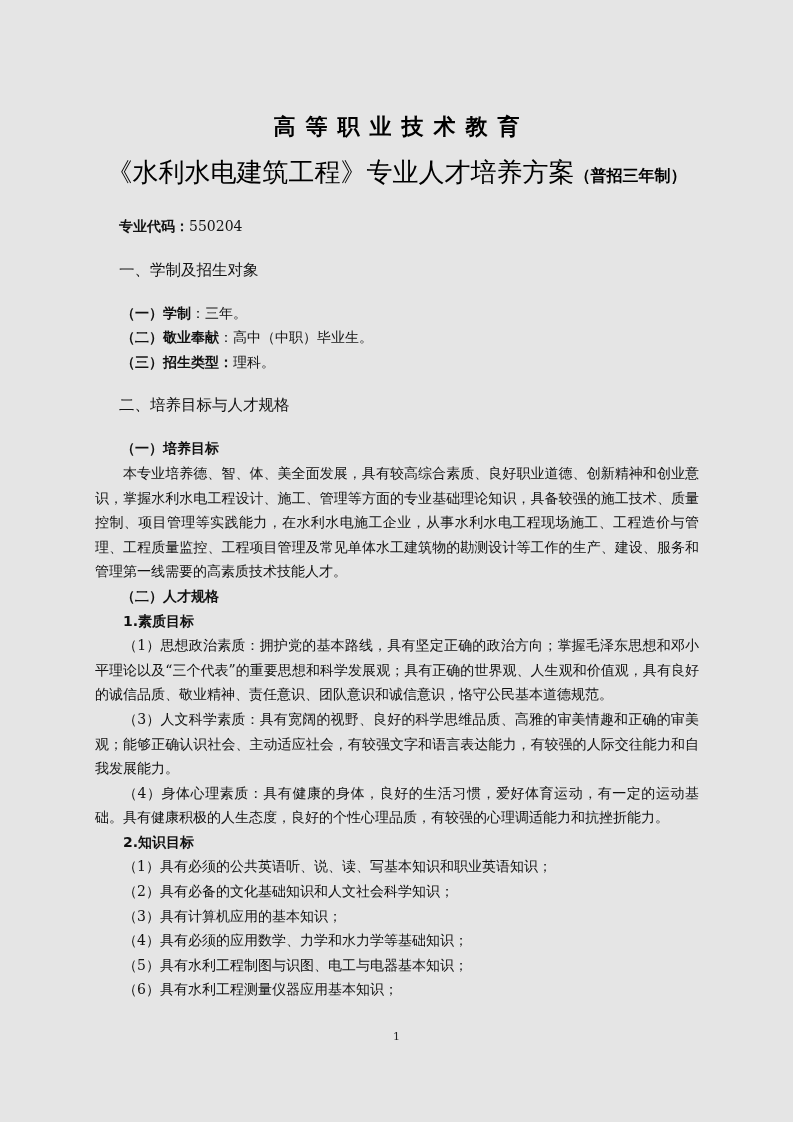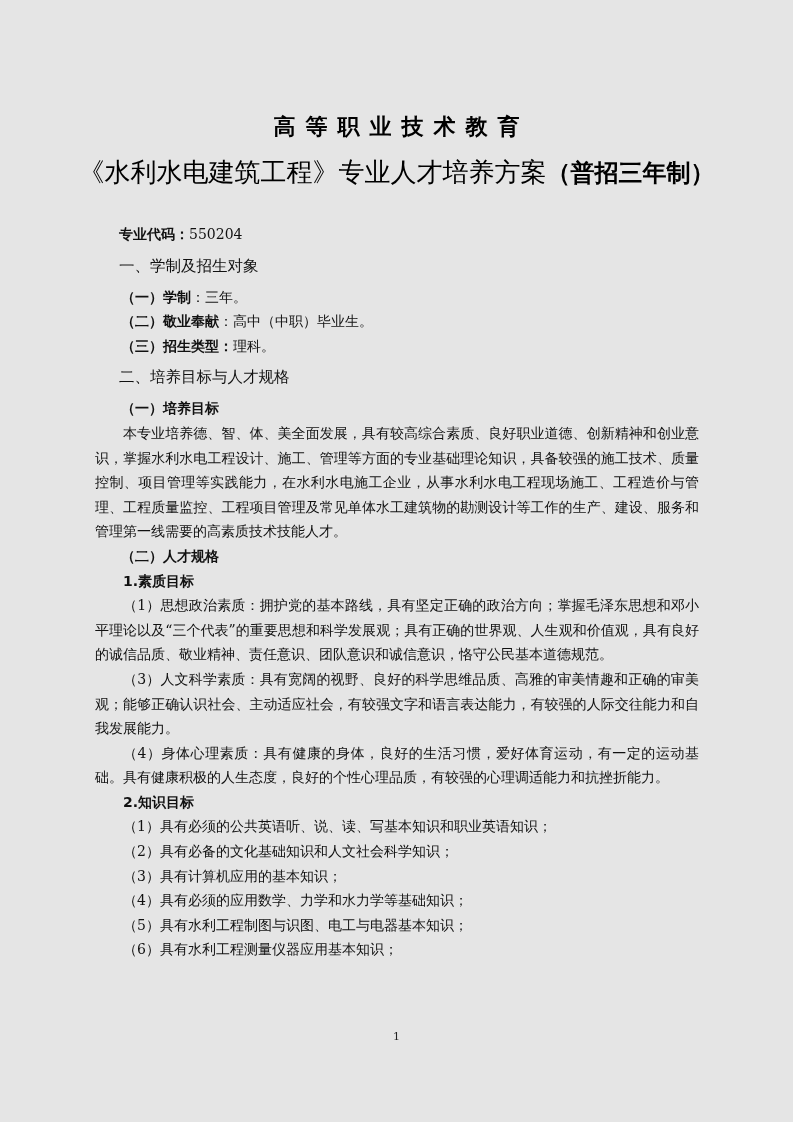--- a/index.html
+++ b/index.html
@@ -12,25 +12,25 @@
     .title-main {
       position: absolute; top: 113px; left: 0; width: 793px; text-align: center;
       font-family: "DejaVu Sans", sans-serif; font-weight: bold;
       font-size: 22px; letter-spacing: 10px; line-height: 28px; color: #000;
       padding-left: 10px; box-sizing: border-box;
     }
     .title-sub {
       position: absolute; top: 154px; left: 0; width: 793px; text-align: center;
       font-size: 26px; line-height: 36px; color: #000; white-space: nowrap;
     }
-    .title-sub .bold { font-family: "DejaVu Sans", sans-serif; font-weight: bold; font-size: 24px; text-align: center; }
-    .content { position: absolute; top: 222px; left: 95px; width: 604px; }
+    .title-sub .bold { font-family: "DejaVu Sans", sans-serif; font-weight: bold; font-size: 16px; text-align: center; }
+    .content { position: absolute; top: 214px; left: 95px; width: 604px; }
     .line { font-size: 14px; line-height: 24.6px; white-space: nowrap; }
     .b { font-family: "DejaVu Sans", sans-serif; font-weight: bold; }
-    .h1 { font-family: "DejaVu Sans", sans-serif; font-size: 15.5px; line-height: 30px; padding-left: 24px; margin: 4px 0; }
+    .h1 { font-family: "DejaVu Sans", sans-serif; font-size: 15.5px; line-height: 30px; padding-left: 24px; margin: 16px 0; }
     .code { padding-left: 24px; }
     .sub { padding-left: 26px; }
     .para { font-size: 14px; line-height: 24.6px; text-indent: 28px; text-align: justify; text-align-last: left; }
     .item { padding-left: 28px; }
     .num { padding-left: 28px; }
     .pageno { position: absolute; top: 1030px; left: 0; width: 793px; text-align: center; font-size: 11px; color: #222; }
   </style>
 </head>
 <body>
 

